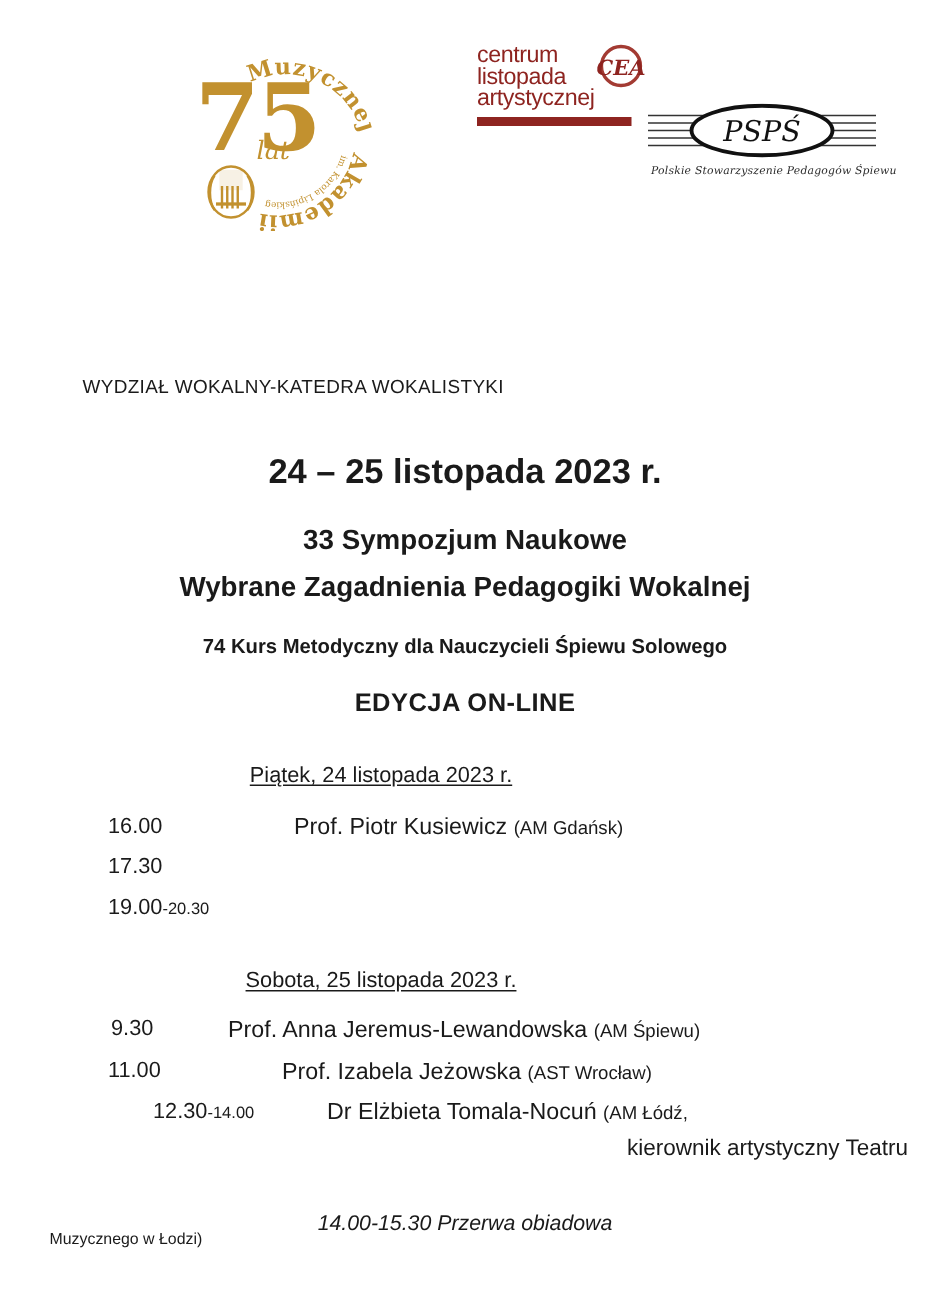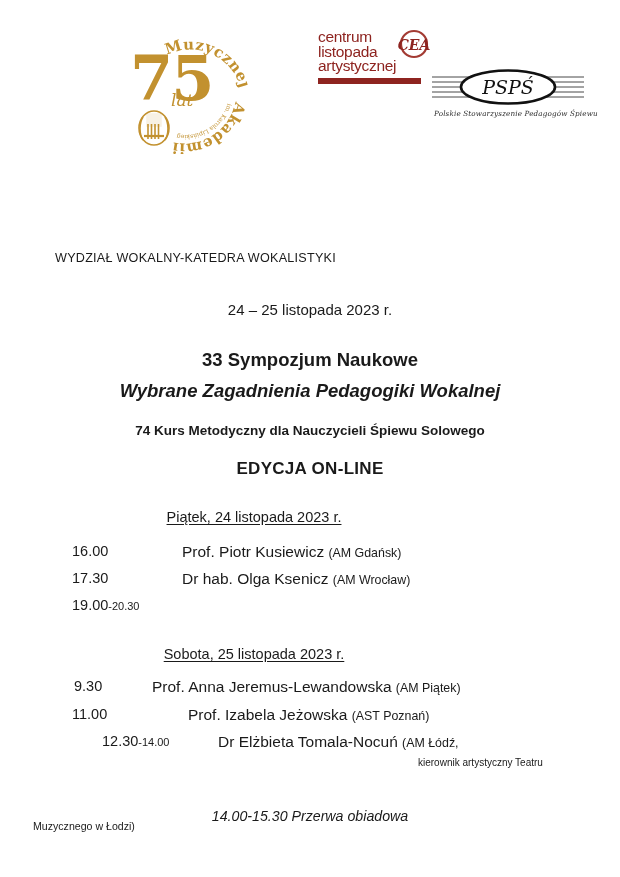--- a/index.html
+++ b/index.html
@@ -108,23 +108,23 @@
   }
 
   .center-line {
     position: absolute;
     left: 0;
     width: 620px;
     text-align: center;
     white-space: nowrap;
   }
 
-  .l-date      { top: 301px; font-size: 15px; font-weight: normal; }
+  .l-date      { top: 301px; font-size: 23px; font-weight: bold; }
   .l-symp      { top: 349px; font-size: 18.5px; font-weight: bold; }
-  .l-subtitle  { top: 380px; font-size: 18.5px; font-weight: bold; font-style: italic; }
+  .l-subtitle  { top: 380px; font-size: 18.5px; font-weight: bold; }
   .l-course    { top: 423px; font-size: 13.5px; font-weight: bold; }
   .l-edition   { top: 459px; font-size: 17px;   font-weight: bold; letter-spacing: 0.3px; }
 
   .day-head {
     position: absolute;
     left: 0;
     width: 508px;
     text-align: center;
     font-size: 14.5px;
     white-space: nowrap;
@@ -164,29 +164,29 @@
 
   .r1 { top: 543px; }
   .r2 { top: 570px; }
   .r3 { top: 597px; }
   .r4 { top: 678px; }
   .r5 { top: 706px; }
   .r6 { top: 733px; margin-left: 30px; }
 
   .t-left-72  { left: 72px; }
   .t-left-74  { left: 74px; }
-  .w-left-182 { left: 182px; }
+  .w-left-182 { left: 196px; }
   .w-left-152 { left: 152px; }
   .w-left-188 { left: 188px; }
 
   .cont-a {
     position: absolute;
     left: 418px;
     top: 757px;
-    font-size: 10px;
+    font-size: 15px;
     color: #1a1a1a;
     white-space: nowrap;
   }
   .cont-b {
     position: absolute;
     left: 33px;
     top: 772px;
     font-size: 10.6px;
     color: #1a1a1a;
     white-space: nowrap;
@@ -294,50 +294,47 @@
   </div>
   <div class="who w-left-182">
     <span>Prof. Piotr Kusiewicz </span><span class="aff">(AM Gdańsk)</span>
   </div>
 </div>
 
 <div class="row r2">
   <div class="time t-left-72">
     <span>17.30</span><span class="sub"></span>
   </div>
-  <div class="who w-left-182">
-    <span>Dr hab. Olga Ksenicz </span><span class="aff">(AM Wrocław)</span>
-  </div>
 </div>
 
 <div class="row r3">
   <div class="time t-left-72">
     <span>19.00</span><span class="sub">-20.30</span>
   </div>
 </div>
 
 <div class="day-head day-sat">
   <span>Sobota, 25 listopada 2023 r.</span>
 </div>
 
 <div class="row r4">
   <div class="time t-left-74">
     <span>9.30</span><span class="sub"></span>
   </div>
   <div class="who w-left-152">
-    <span>Prof. Anna Jeremus-Lewandowska </span><span class="aff">(AM Piątek)</span>
+    <span>Prof. Anna Jeremus-Lewandowska </span><span class="aff">(AM Śpiewu)</span>
   </div>
 </div>
 
 <div class="row r5">
   <div class="time t-left-72">
     <span>11.00</span><span class="sub"></span>
   </div>
   <div class="who w-left-188">
-    <span>Prof. Izabela Jeżowska </span><span class="aff">(AST Poznań)</span>
+    <span>Prof. Izabela Jeżowska </span><span class="aff">(AST Wrocław)</span>
   </div>
 </div>
 
 <div class="row r6">
   <div class="time t-left-72">
     <span>12.30</span><span class="sub">-14.00</span>
   </div>
   <div class="who w-left-188">
     <span>Dr Elżbieta Tomala-Nocuń </span><span class="aff">(AM Łódź,</span>
   </div>

